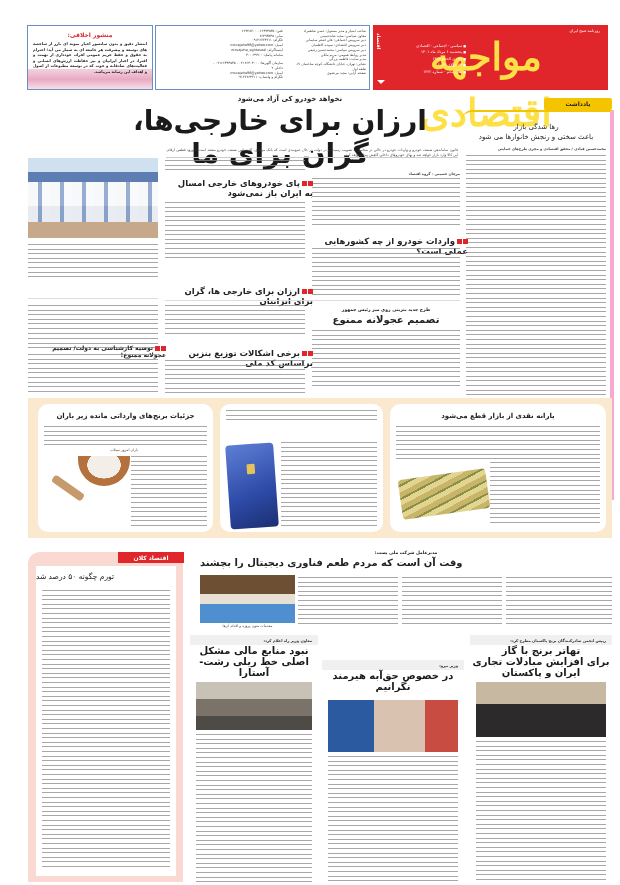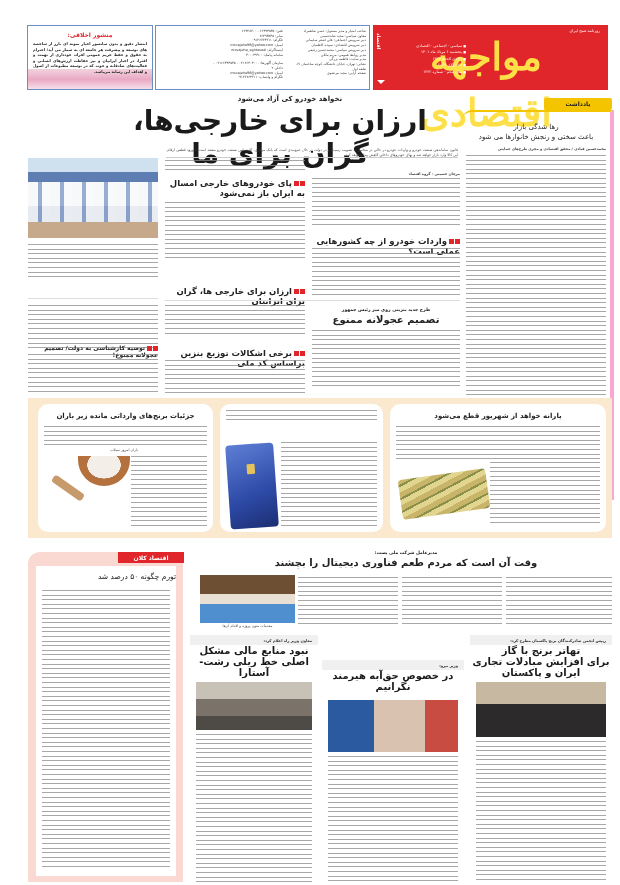--- a/index.html
+++ b/index.html
@@ -22,21 +22,21 @@
   .ethics { left: 27px; top: 25px; width: 126px; height: 65px; border: 1px solid #6a8fc3; overflow: hidden; background: linear-gradient(to bottom, #fff 0 68%, #f3d4df 68%, #e9a9c3 85%, #f6e0e8 100%); }
   .ethics h3 { color: #e0252b; font-size: 6px; text-align: center; margin-top: 5px; }
   .ethics p { font-size: 3.8px; line-height: 5.6px; padding: 3px 5px 0; text-align: justify; color: #222; font-weight: bold; }
   .kicker { font-size: 7px; font-weight: bold; text-align: center; color: #222; }
   .headline { font-size: 28px; font-weight: bold; text-align: center; color: #1a1a1a; font-family: "DejaVu Sans", sans-serif; letter-spacing: -0.5px; }
   .yaddasht-tag { left: 544px; top: 98px; width: 68px; height: 12px; background: #f5c400; color: #222; font-size: 6px; font-weight: bold; text-align: center; line-height: 12px; border-radius: 2px; }
   .yaddasht { left: 462px; top: 110px; width: 152px; height: 390px; border-right: 4px solid #f9a8d4; border-top: 2px solid #f5c400; border-radius: 10px 0 0 0; }
   .yaddasht h2 { font-size: 7px; text-align: center; margin-top: 11px; font-weight: normal; }
   .yaddasht h2.l2 { margin-top: 2px; }
   .sq::before { content: ""; display: inline-block; width: 5px; height: 5px; background: #e0252b; margin-left: 1px; box-shadow: -6px 0 0 #e0252b; margin-left: 8px; vertical-align: middle; }
-  .subhead { font-size: 8.5px; font-weight: bold; color: #222; }
+  .subhead { font-size: 8.5px; font-weight: bold; color: #222; margin-left: 8px; }
   .photo { overflow: hidden; }
   .cars { background: linear-gradient(to bottom, #cfe0ef 0 18%, #5d7db3 18% 30%, #e8edf2 30% 60%, #b6c4d6 60% 80%, #c6a88a 80% 100%); }
   .cars::after { content: ""; position: absolute; inset: 30% 0 20% 0; background: repeating-linear-gradient(to right, #fdfdfd 0 10px, #7592c4 10px 14px, #fff 14px 22px); opacity: .7; }
   .beige { background: #fbe9cf; }
   .card { background: #fff; border-radius: 10px; }
   .card h3 { font-size: 7px; font-weight: bold; text-align: center; }
   .pink { background: #f9d9d2; }
   .red-tag { background: #e0252b; color: #fff; font-size: 6px; font-weight: bold; text-align: center; line-height: 11px; }
   .greybox { background: #f0f0f0; }
   .bottom-col h4 { font-size: 3.8px; font-weight: bold; color: #333; padding: 3px 6px 0; text-align: right; }
@@ -143,34 +143,34 @@
 
 <div class="abs card" style="left:220px;top:404px;width:163px;height:128px;">
   <div class="lines" style="margin:6px 6px 0;height:14px;"></div>
   <div class="abs" style="left:8px;top:40px;width:48px;height:84px;background:linear-gradient(160deg,#5e7fd6 0%,#2d4aa6 60%,#1c2f73 100%);border-radius:4px;transform:rotate(-4deg);">
     <div style="position:absolute;left:20px;top:20px;width:8px;height:10px;background:#e6c35a;border-radius:1px;"></div>
   </div>
   <div class="abs lines" style="right:6px;top:38px;width:96px;height:86px;"></div>
 </div>
 
 <div class="abs card" style="left:390px;top:404px;width:216px;height:128px;">
-  <h3 style="margin-top:8px;">یارانه خواهد از شهریور قطع می‌شود</h3>
+  <h3 style="margin-top:8px;">یارانه نقدی از بازار قطع می‌شود</h3>
   <div class="lines" style="margin:6px 6px 0;height:34px;"></div>
   <div class="abs lines" style="right:6px;top:58px;width:110px;height:64px;"></div>
   <div class="abs" style="left:10px;top:70px;width:88px;height:40px;background:repeating-linear-gradient(160deg,#c9b56a 0 5px,#8a8f4a 5px 7px,#e2d58f 7px 12px);border-radius:4px;transform:rotate(-8deg);"></div>
 </div>
 
 <div class="abs pink" style="left:28px;top:552px;width:155px;height:330px;border-radius:12px 0 0 0;"></div>
 <div class="abs red-tag" style="left:118px;top:552px;width:66px;height:11px;">اقتصاد کلان</div>
 <div class="abs" style="left:36px;top:566px;width:140px;height:310px;background:#fff;"></div>
-<div class="abs" style="left:36px;top:572px;width:140px;text-align:right;font-size:7.5px;padding-left:16px;">تورم چگونه ۵۰ درصد شد</div>
+<div class="abs" style="left:36px;top:572px;width:140px;text-align:left;font-size:7.5px;">تورم چگونه ۵۰ درصد شد</div>
 <div class="abs lines" style="left:42px;top:590px;width:128px;height:280px;"></div>
 
 <div class="abs kicker" style="left:200px;top:550px;width:412px;font-size:4.5px;">مدیرعامل شرکت ملی پست:</div>
-<div class="abs" style="left:200px;top:557px;width:412px;text-align:center;font-size:10px;font-weight:bold;">وقت آن است که مردم طعم فناوری دیجیتال را بچشند</div>
+<div class="abs" style="left:200px;top:557px;width:412px;text-align:left;font-size:10px;font-weight:bold;">وقت آن است که مردم طعم فناوری دیجیتال را بچشند</div>
 <div class="abs photo" style="left:200px;top:575px;width:95px;height:48px;background:linear-gradient(to bottom,#6d4f34 0 40%,#e8e0d2 40% 60%,#4f8fd0 60% 100%);"></div>
 <div class="abs tiny" style="left:200px;top:624px;width:95px;text-align:center;">مقدمات متون پروژه و اقدام آن‌ها</div>
 <div class="abs lines" style="left:298px;top:577px;width:100px;height:48px;"></div>
 <div class="abs lines" style="left:402px;top:577px;width:100px;height:48px;"></div>
 <div class="abs lines" style="left:506px;top:577px;width:106px;height:48px;"></div>
 
 <div class="abs bottom-col" style="left:470px;top:635px;width:142px;height:248px;">
   <div class="greybox" style="height:10px;">
       <h4>رییس انجمن صادرکنندگان برنج پاکستان مطرح کرد:</h4>
     </div>

